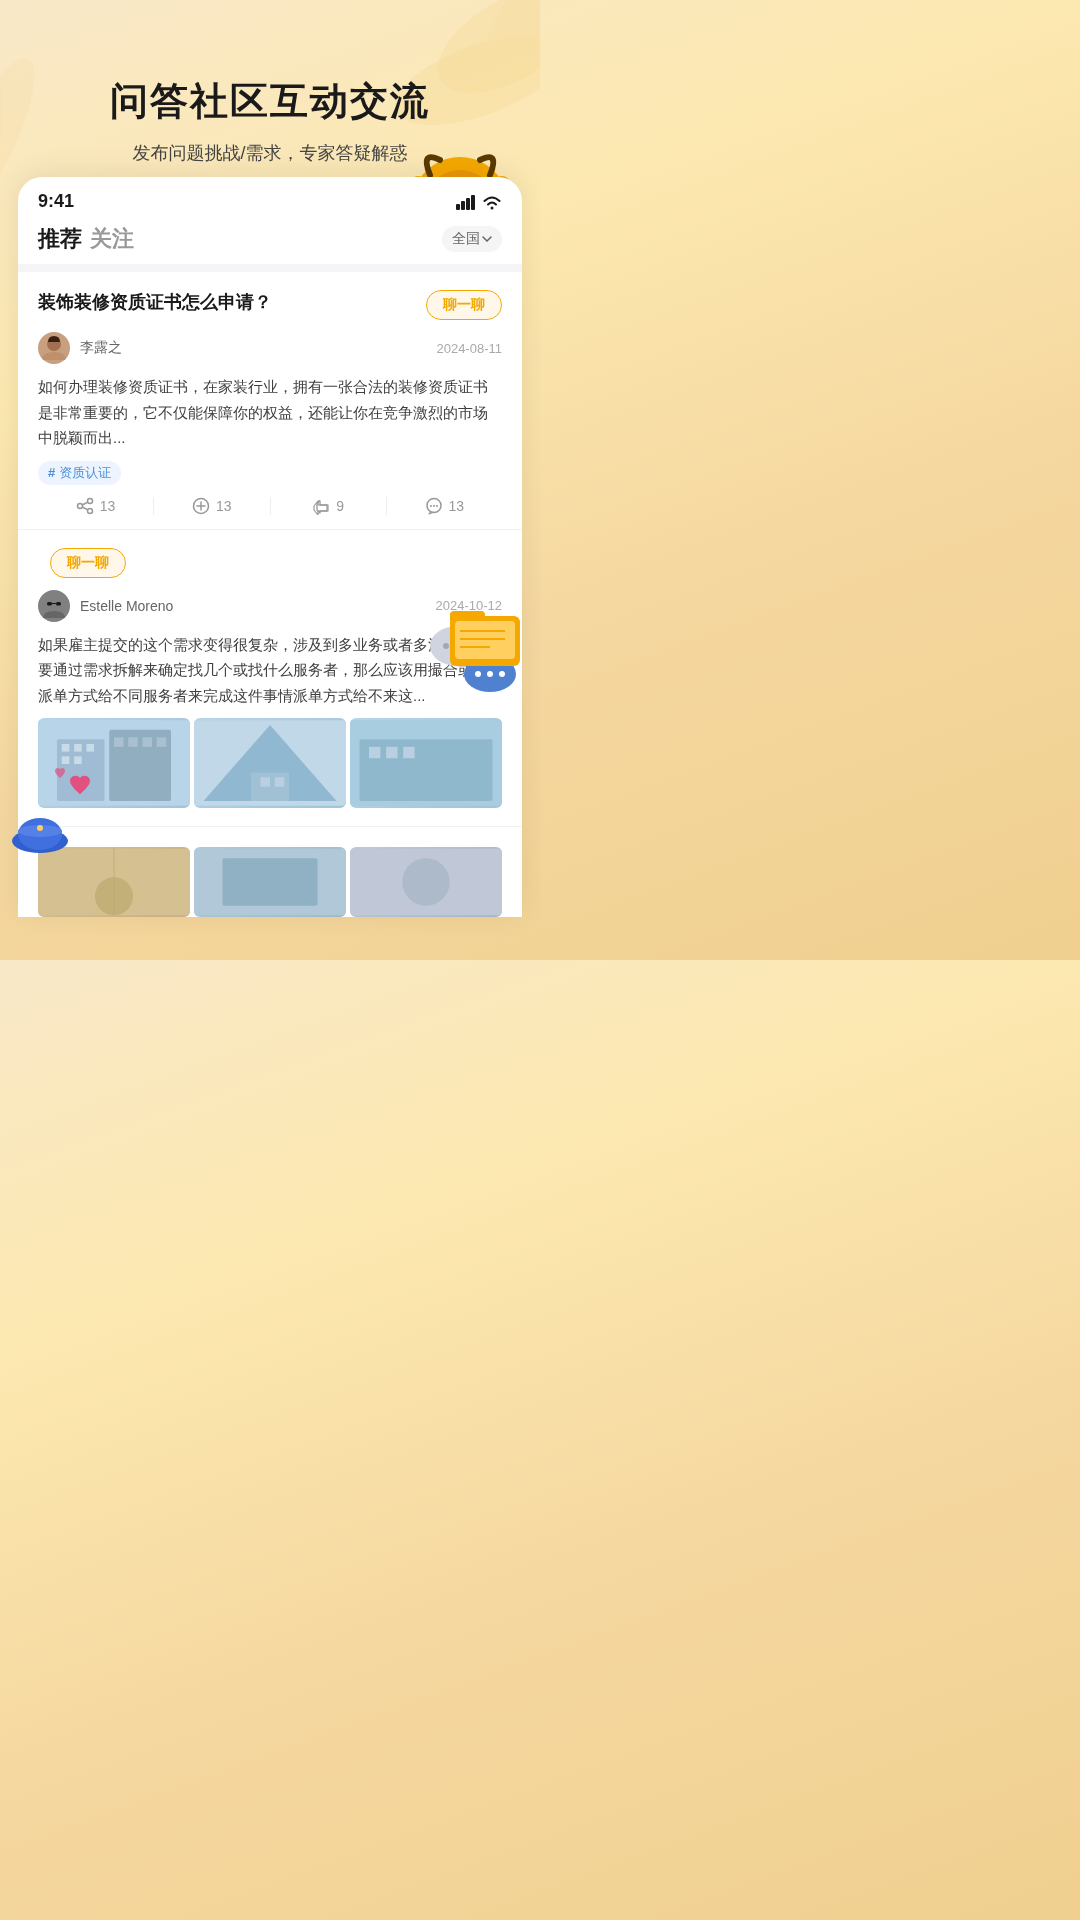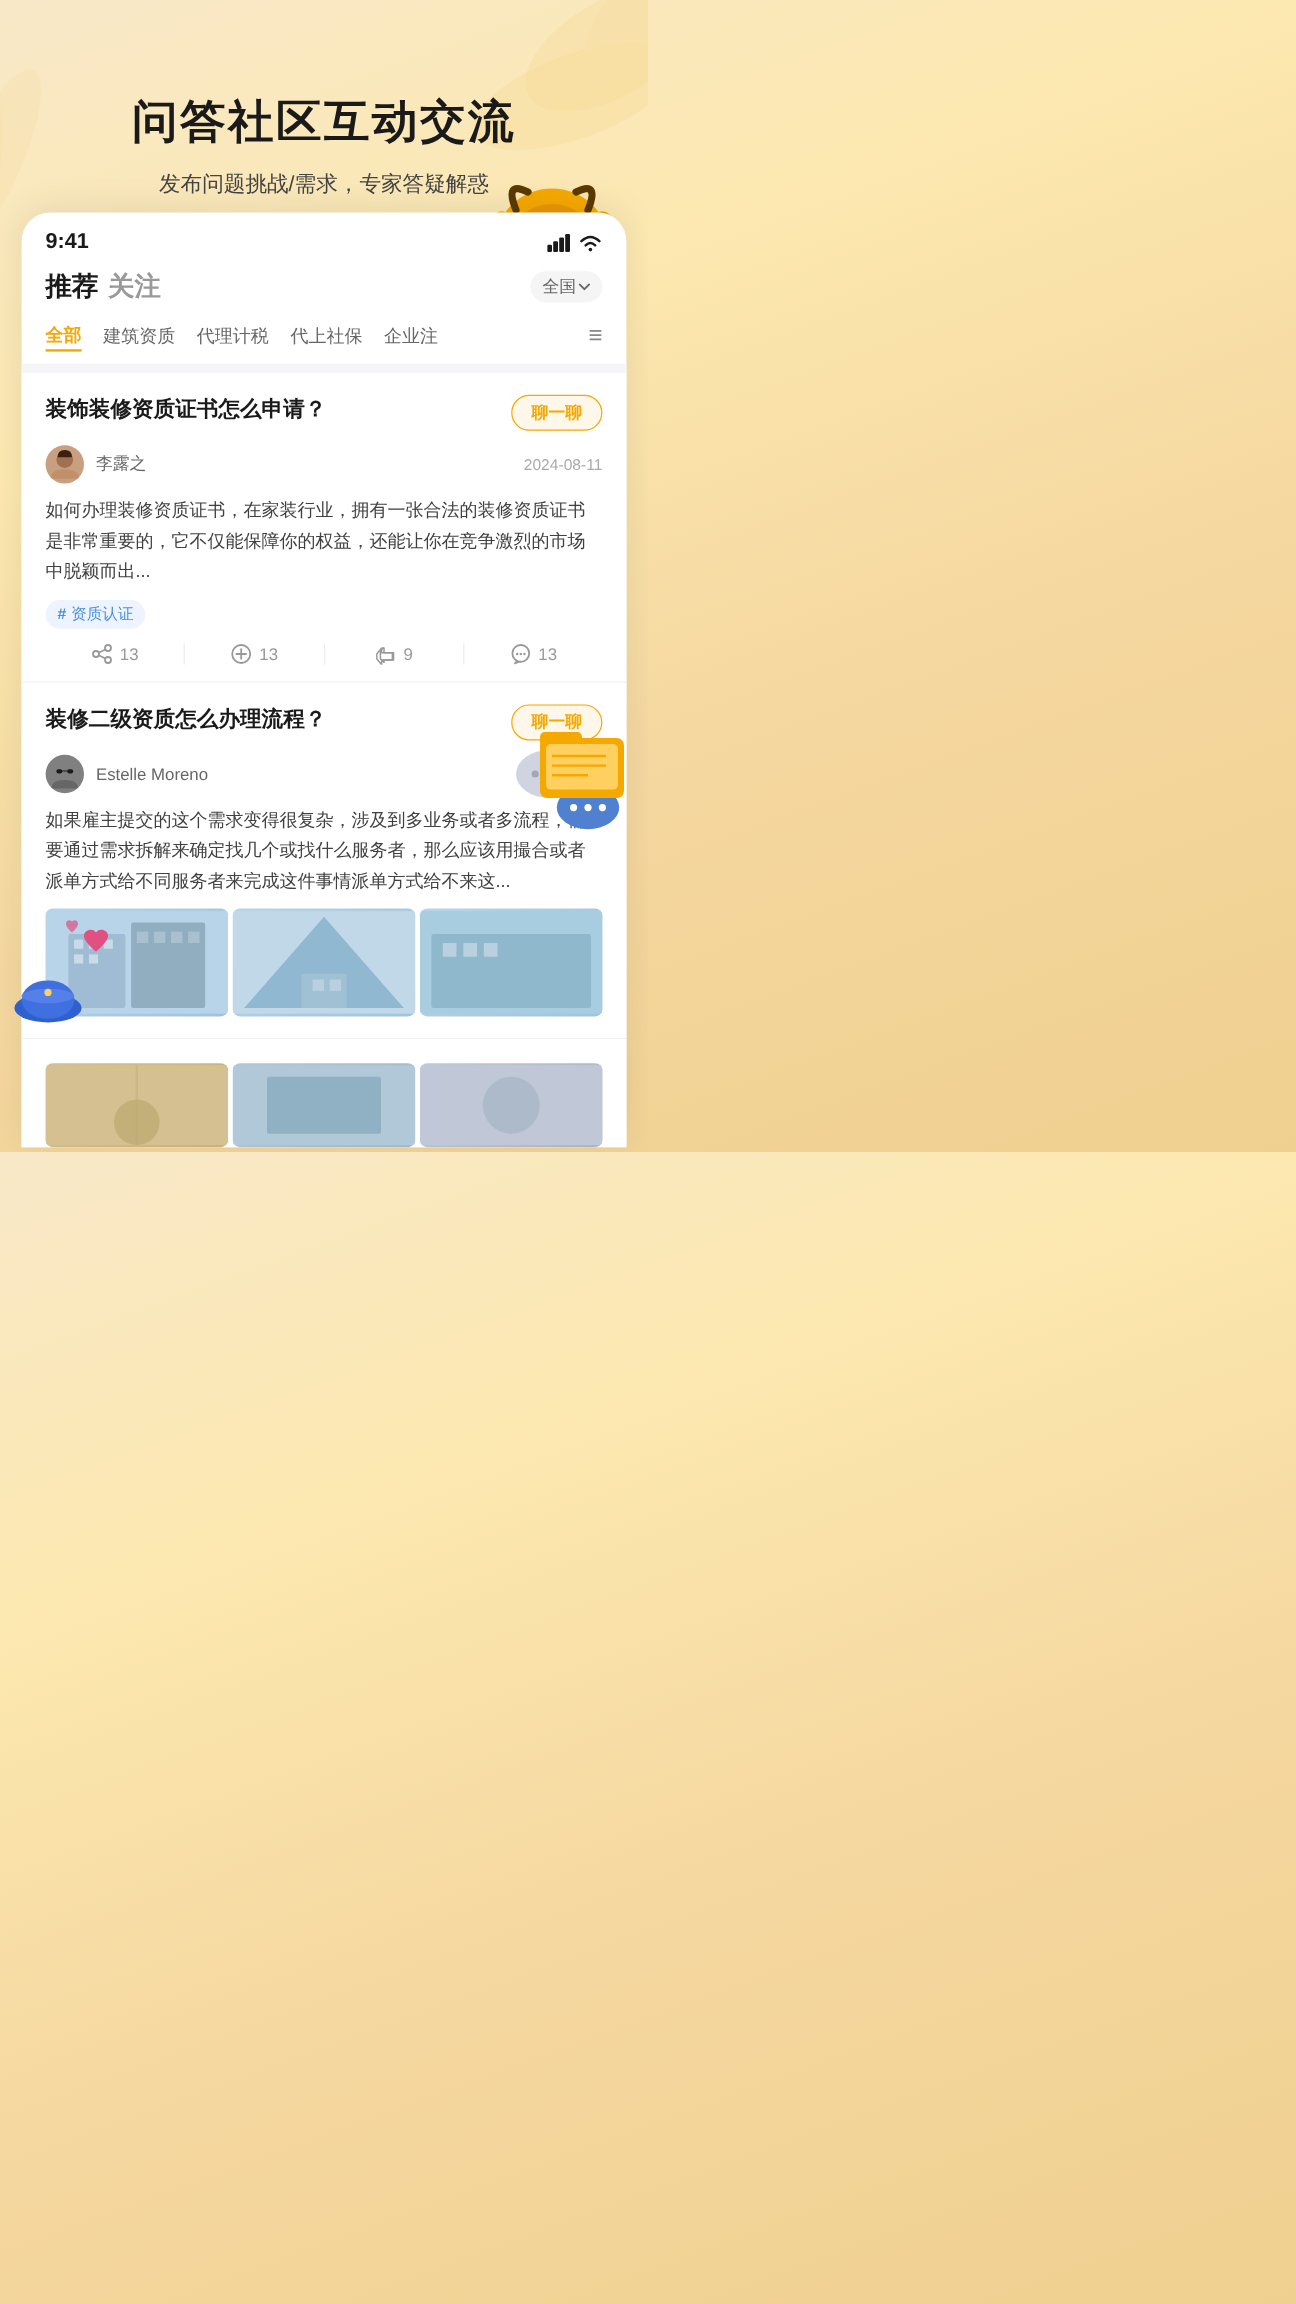--- a/index.html
+++ b/index.html
@@ -424,28 +424,20 @@
     <span class="tab-item active">推荐</span>
     <span class="tab-item">关注</span>
     <div class="tab-region">
       <span>全国</span>
       <svg class="chevron-down" viewBox="0 0 10 6">
         <path d="M1 1 L5 5 L9 1" stroke="#666" stroke-width="1.5" fill="none" stroke-linecap="round"></path>
       </svg>
     </div>
   </div>
 
-  <div class="cat-tabs">
-    <span class="cat-tab active">全部</span>
-    <span class="cat-tab">建筑资质</span>
-    <span class="cat-tab">代理计税</span>
-    <span class="cat-tab">代上社保</span>
-    <span class="cat-tab">企业注</span>
-    <span class="cat-more">≡</span>
-  </div>
 
   <div class="divider"></div>
 
   <div class="post-card">
     <div class="post-header">
       <span class="post-title">装饰装修资质证书怎么申请？</span>
       <button class="chat-btn">聊一聊</button>
     </div>
     <div class="post-meta">
       <div class="avatar avatar-female">
@@ -501,21 +493,20 @@
           <circle cx="9" cy="9" r="1" fill="#999"></circle>
           <circle cx="12" cy="9" r="1" fill="#999"></circle>
         </svg>
         <span>13</span>
       </div>
     </div>
   </div>
 
   <div class="post-card">
     <div class="post-header">
-      <span class="post-title">装修二级资质怎么办理流程？</span>
       <button class="chat-btn">聊一聊</button>
     </div>
     <div class="post-meta">
       <div class="avatar avatar-male">
         <svg viewBox="0 0 32 32" fill="none">
           <circle cx="16" cy="14" r="7" fill="#808080"></circle>
           <path d="M5 28 Q5 21 16 21 Q27 21 27 28" fill="#666"></path>
 
           <rect x="9" y="12" width="5" height="3.5" rx="1.5" fill="#1a1a1a"></rect>
           <rect x="18" y="12" width="5" height="3.5" rx="1.5" fill="#1a1a1a"></rect>

